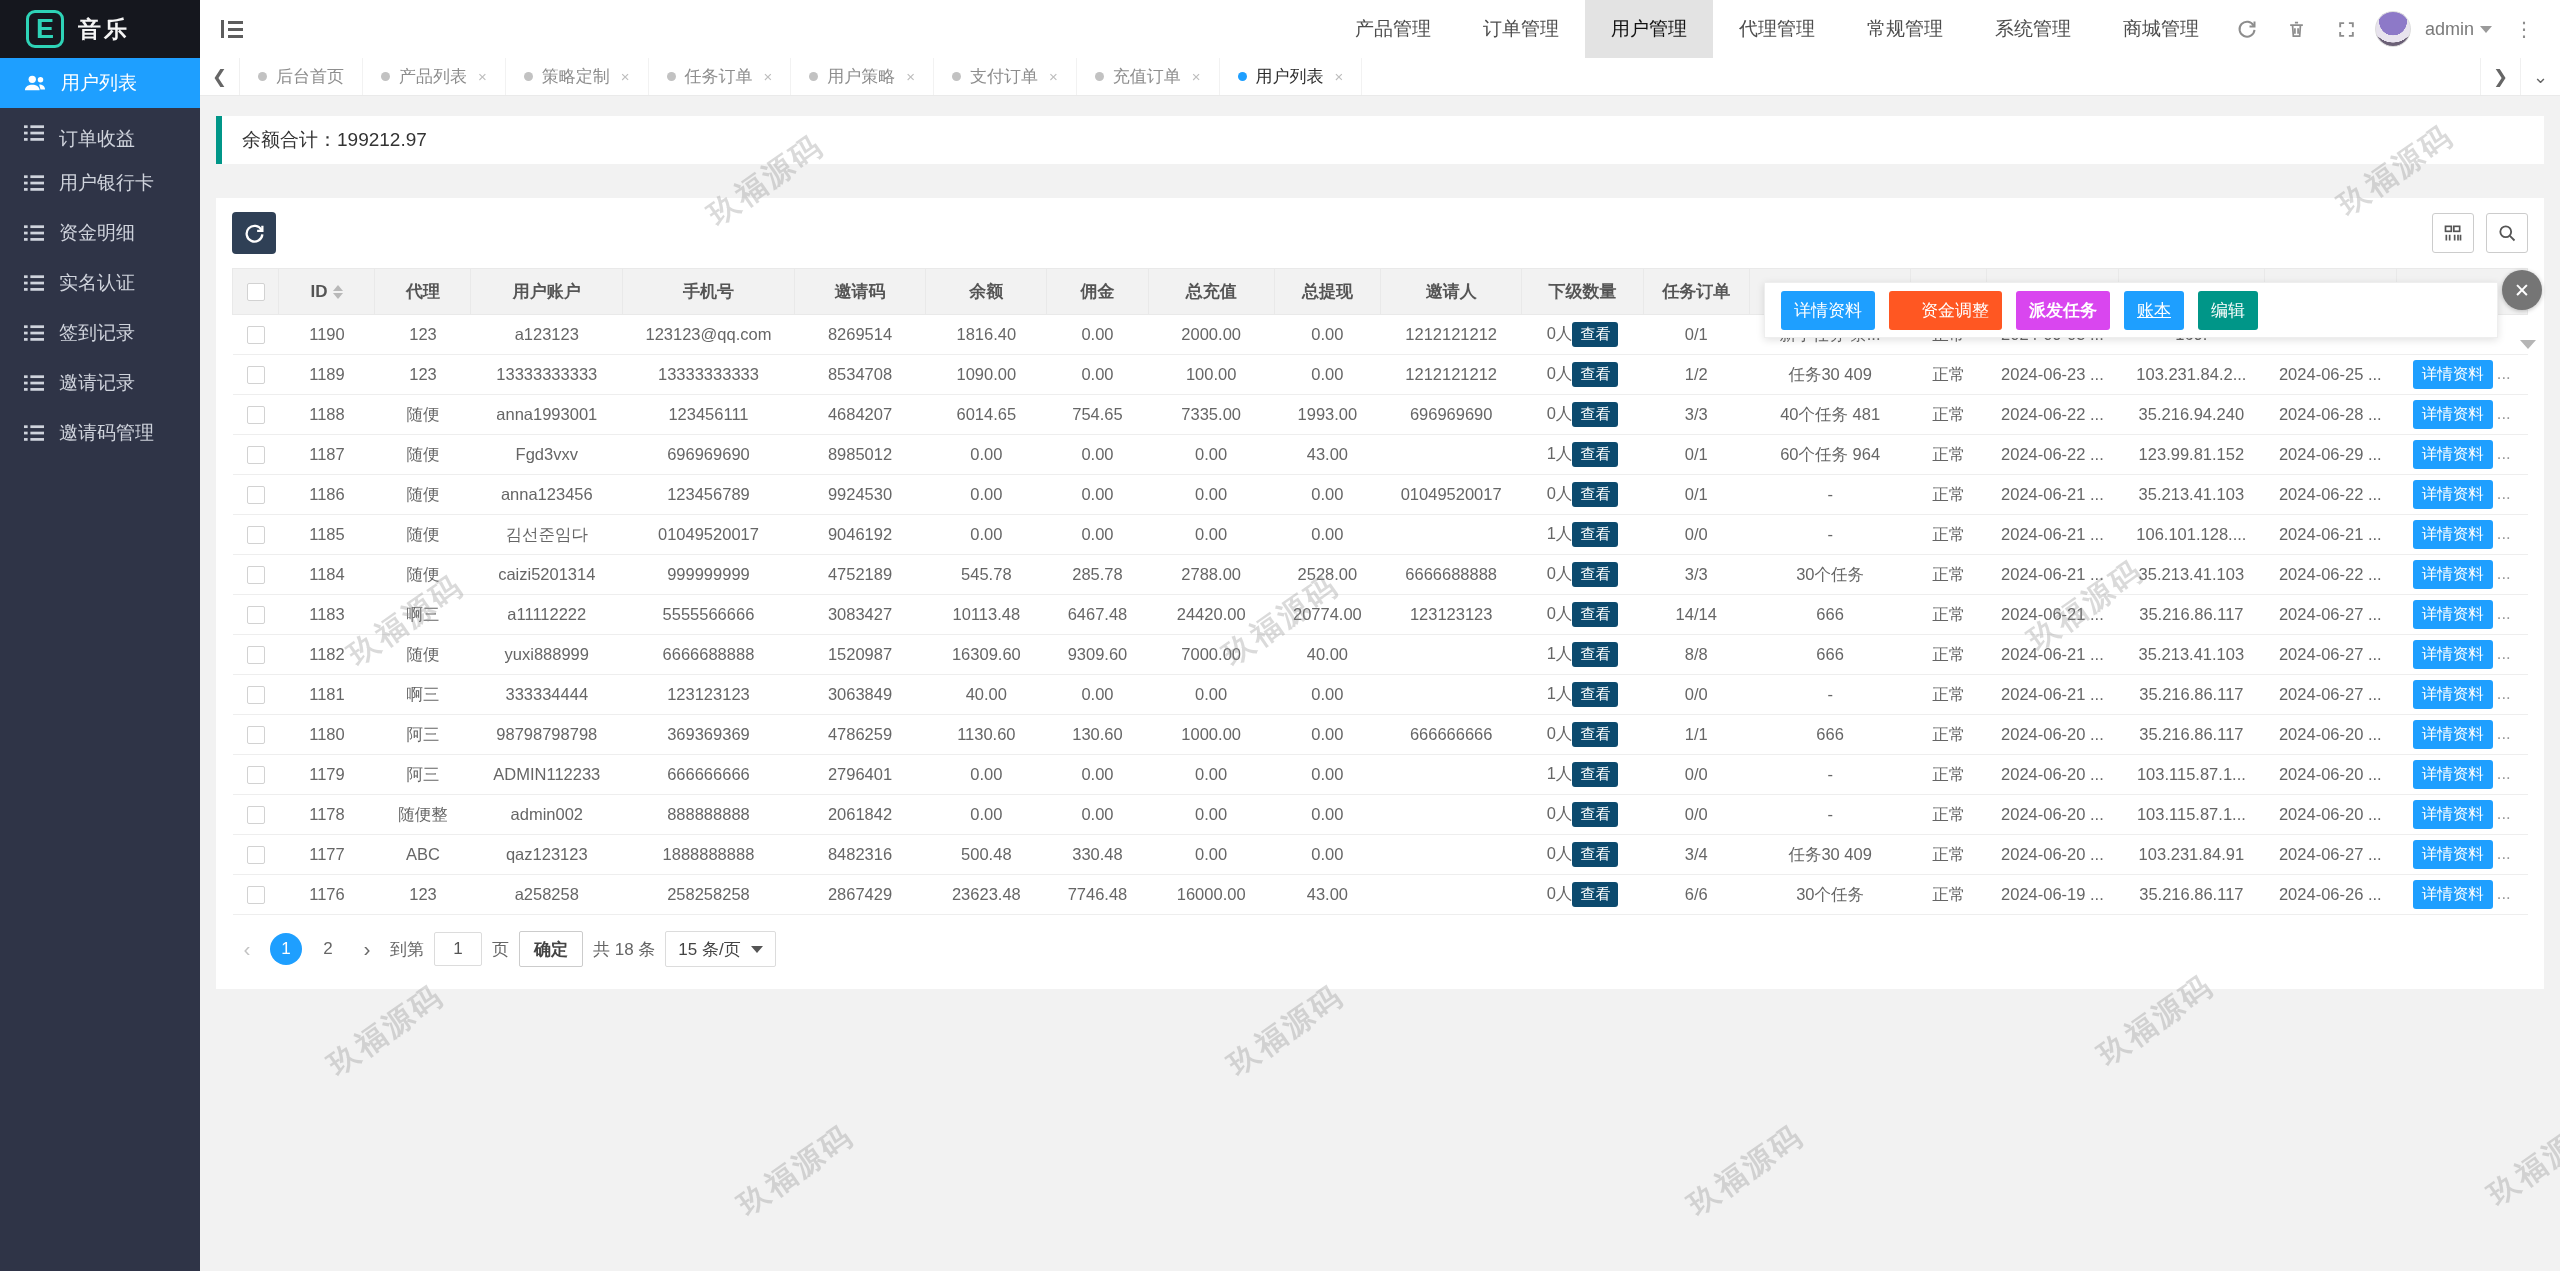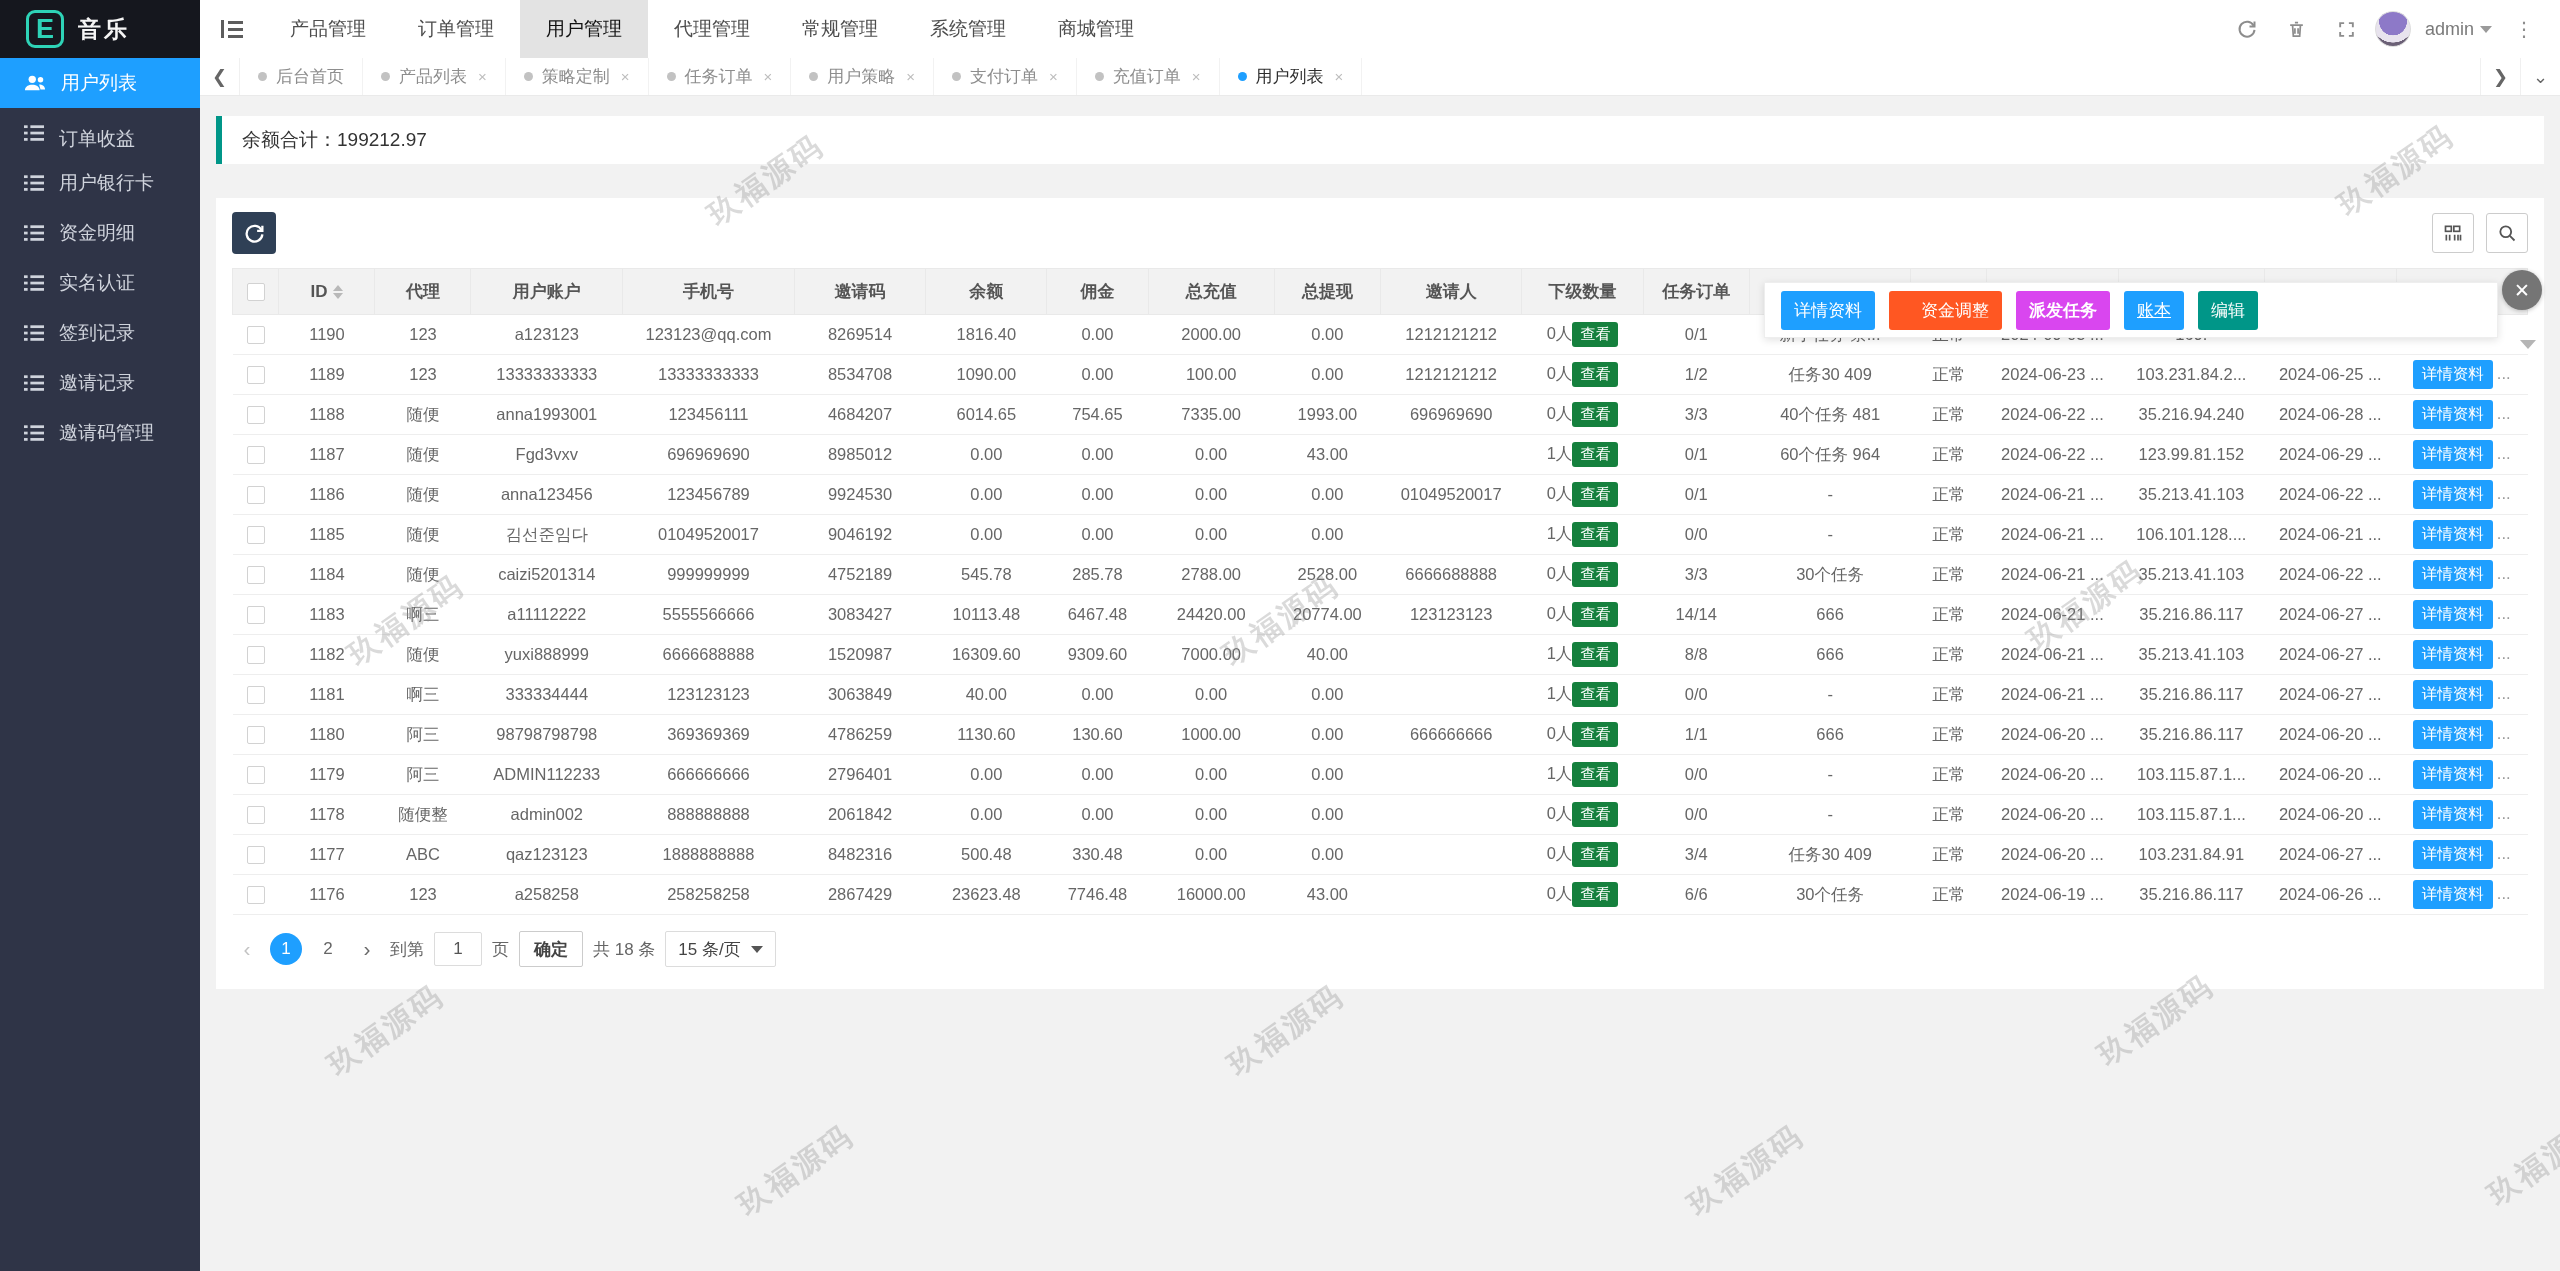--- a/index.html
+++ b/index.html
@@ -7,21 +7,21 @@
   body {
     font-family:"Liberation Sans","DejaVu Sans",sans-serif;
     background:#f2f2f2; color:#666; position:relative;
   }
   
   .header { position:absolute; top:0; left:0; right:0; height:58px; background:#fff; z-index:40; display:flex; }
   .logo { width:200px; height:58px; background:#15171e; display:flex; align-items:center; padding-left:26px; gap:14px; flex:none; }
   .logo-mark { width:38px; height:38px; border:3px solid #2ed3b7; border-radius:9px; color:#2ed3b7;
     font-size:27px; font-weight:bold; display:flex; align-items:center; justify-content:center; }
   .logo-name { color:#f5f5f5; font-size:23px; font-weight:bold; letter-spacing:3px; }
-  .nav { display:flex; align-items:stretch; flex:1; }
+  .nav { display:flex; align-items:stretch; flex:1;justify-content:space-between; }
   .nav-collapse { width:64px; display:flex; align-items:center; justify-content:center; cursor:pointer; }
   .nav-item { padding:0 26px; display:flex; align-items:center; font-size:19px; color:#4d4d4d; cursor:pointer; }
   .nav-item.active { background:#e3e3e3; color:#111; font-weight:normal; }
   .header-right { display:flex; align-items:center; padding-right:14px; gap:6px; }
   .hicon { width:44px; height:58px; display:flex; align-items:center; justify-content:center; color:#8d8d8d; cursor:pointer; }
   .avatar { width:36px; height:36px; border-radius:50%; flex:none;
     background:radial-gradient(circle at 50% 28%,#8d79c8 0 46%,#e8e3ee 47% 70%,#6b6076 71%); border:1px solid #ddd; }
   .admin-name { font-size:18px; color:#7a7a7a; margin:0 4px 0 8px; cursor:pointer; display:flex; align-items:center; gap:6px; }
   .caret-down { width:0; height:0; border-left:6px solid transparent; border-right:6px solid transparent; border-top:7px solid #9a9a9a; display:inline-block; }
   .vdots { font-size:20px; color:#8d8d8d; letter-spacing:0; }
@@ -53,21 +53,21 @@
   table { width:100%; border-collapse:collapse; table-layout:fixed; font-size:16.5px; color:#666; }
   thead th { background:#f2f2f2; height:46px; font-weight:bold; color:#555; font-size:17px;
     border:1px solid #e9e9e9; text-align:center; position:relative; }
   tbody td { height:40px; border-bottom:1px solid #eee; text-align:center; overflow:hidden;
     white-space:nowrap; text-overflow:ellipsis; }
   .cb { width:18px; height:18px; border:1px solid #d2d2d2; border-radius:2px; background:#fff; display:inline-block; vertical-align:middle; cursor:pointer; }
   .sort { display:inline-flex; flex-direction:column; gap:2px; margin-left:6px; vertical-align:middle; }
   .sort i { width:0; height:0; border-left:5px solid transparent; border-right:5px solid transparent; display:block; }
   .sort .up { border-bottom:6px solid #b8b8b8; }
   .sort .dn { border-top:6px solid #b8b8b8; }
-  .badge-view { background:#15803d; color:#fff; font-size:15px; border-radius:3px; padding:3px 8px; margin-left:0; cursor:pointer; display:inline-block; }
+  .badge-view { background:#0c4a6e; color:#fff; font-size:15px; border-radius:3px; padding:3px 8px; margin-left:0; cursor:pointer; display:inline-block; }
   .btn-detail { background:#1e9fff; color:#fff; font-size:15.5px; border-radius:3px; padding:4px 9px; cursor:pointer; display:inline-block; }
   .ops-more { color:#9a9a9a; margin-left:4px; }
   
   .action-panel { position:absolute; top:84px; right:46px; width:734px; height:56px; background:#fff;
     border:1px solid #eee; box-shadow:0 2px 8px rgba(0,0,0,.12); display:flex; align-items:center;
     gap:14px; padding-left:16px; z-index:30; }
   .ap-btn { color:#fff; font-size:17px; border-radius:3px; padding:8px 13px; cursor:pointer; white-space:nowrap; }
   .panel-close { position:absolute; top:72px; right:2px; width:40px; height:40px; border-radius:50%;
     background:#757575; color:#fff; font-size:19px; display:flex; align-items:center; justify-content:center;
     z-index:31; cursor:pointer; box-shadow:0 1px 4px rgba(0,0,0,.25); }

